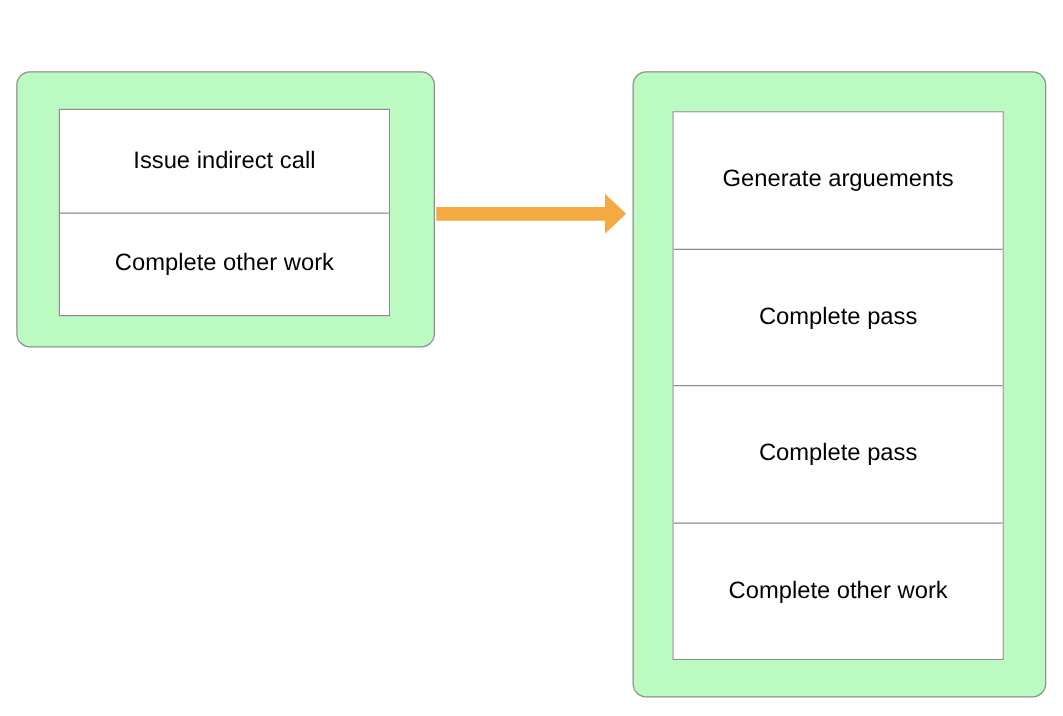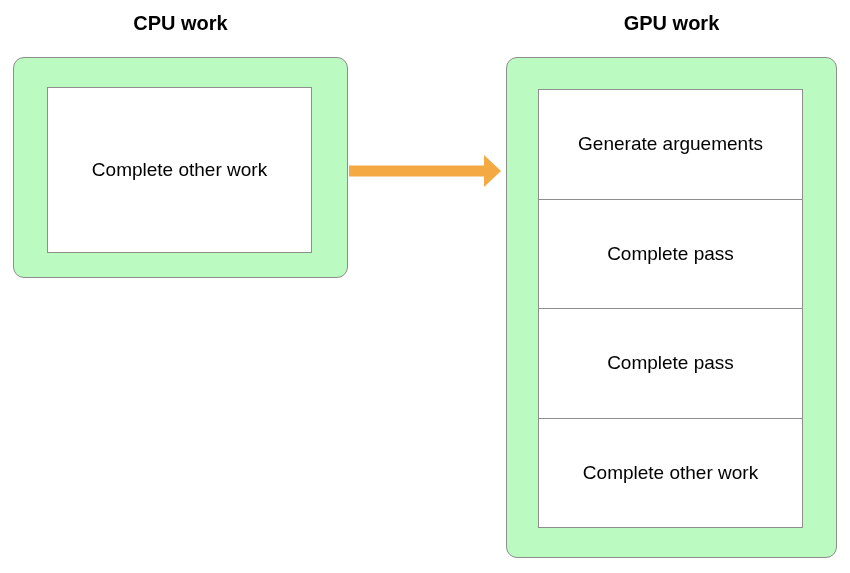--- a/index.html
+++ b/index.html
@@ -64,27 +64,26 @@
     top: 153px;
     width: 154px;
     height: 36px;
   }
 </style>
 </head>
 <body>
 
 <div id="canvas">
 
-  <div class="panel-title cpu">CPU work</div>
 
-  <div class="panel-title gpu">GPU work</div>
 
   <div class="panel cpu"></div>
 
   <div class="stack cpu">
+    <div class="step">Issue indirect call</div>
     <div class="step">Complete other work</div>
   </div>
 
   <svg class="arrow" viewBox="0 0 154 36" aria-hidden="true">
     <line x1="1" y1="18" x2="136" y2="18" stroke-width="11" stroke="#F5A942"></line>
     <polygon points="136,2 153,18 136,34" fill="#F5A942"></polygon>
   </svg>
 
   <div class="panel gpu"></div>
 

